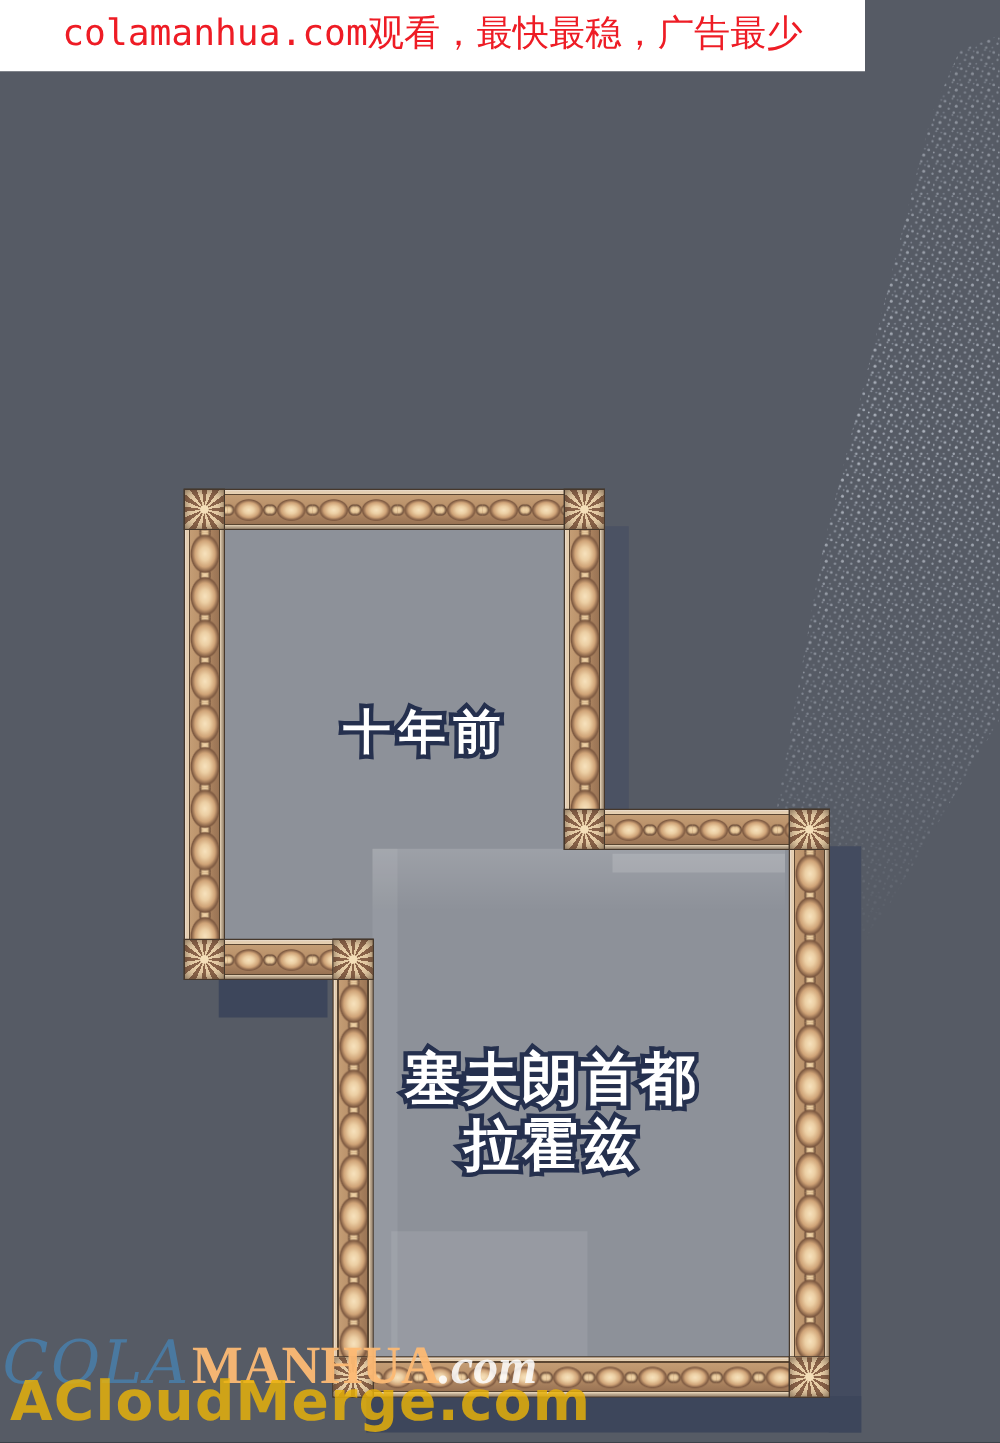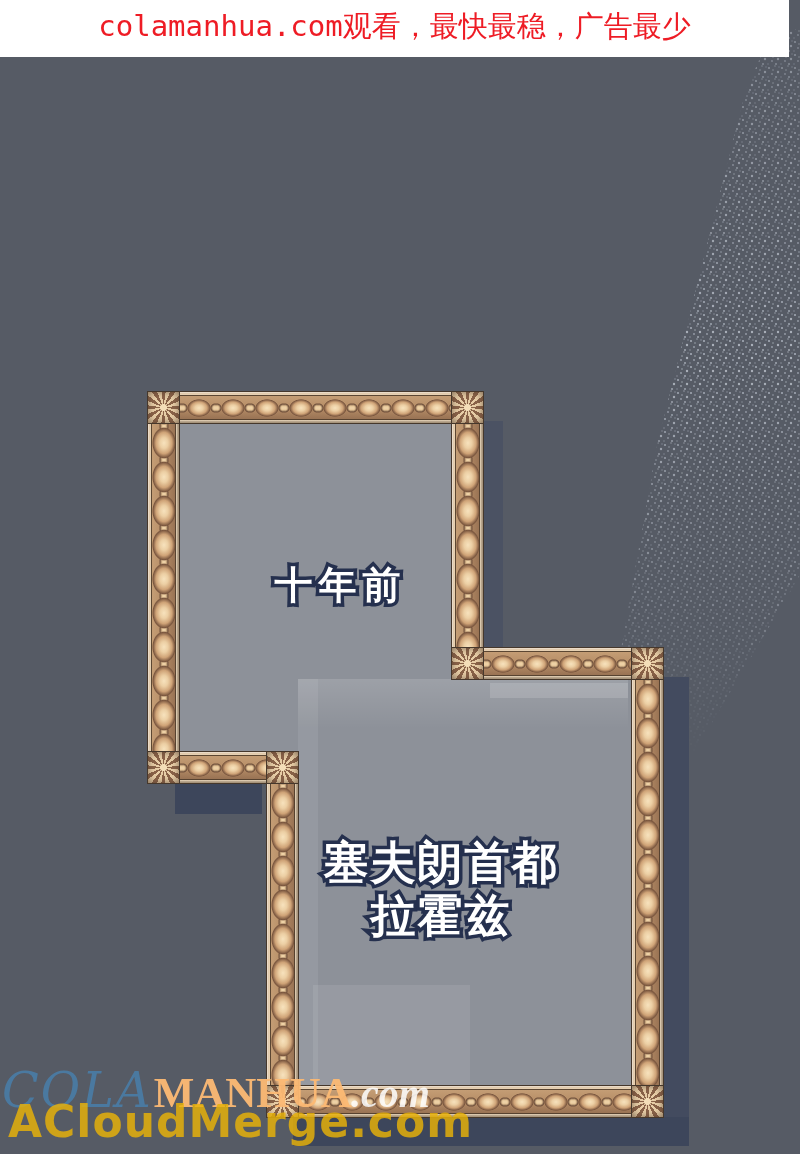--- a/index.html
+++ b/index.html
@@ -3,21 +3,21 @@
 <meta charset="utf-8">
 <style>
   html,body{margin:0;padding:0;background:#2b2e35;}
   .page{
     position:relative;width:800px;height:1154px;overflow:hidden;
     background:#565b65;
     font-family:"Liberation Sans","DejaVu Sans",sans-serif;
   }
   
   .header{
-    position:absolute;left:0;top:0;width:789px;height:57px;background:#ffffff;
+    position:absolute;left:0;top:0;width:692px;height:57px;background:#ffffff;
     display:flex;align-items:center;justify-content:center;z-index:9;
   }
   .header-text{
     color:#ee1c25;font-size:29px;letter-spacing:0;
     font-family:"DejaVu Sans Mono","Liberation Mono",monospace;
     white-space:nowrap;padding-bottom:3px;
   }
   
   .speckle{position:absolute;left:0;top:0;z-index:1;}
   

